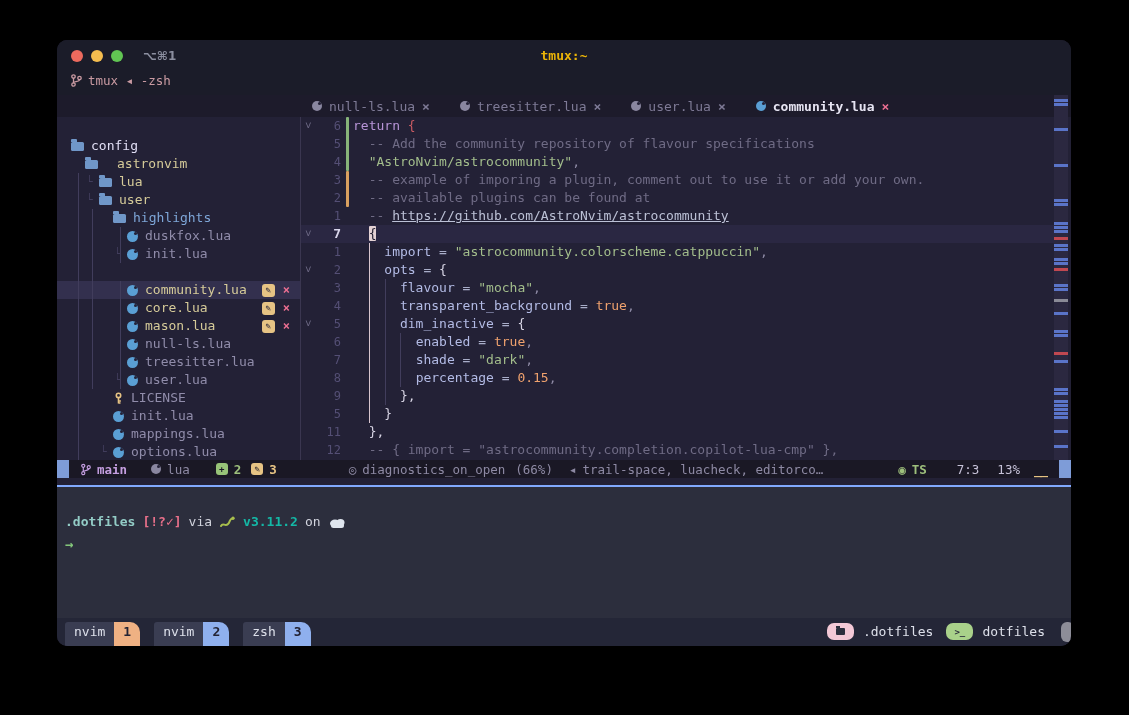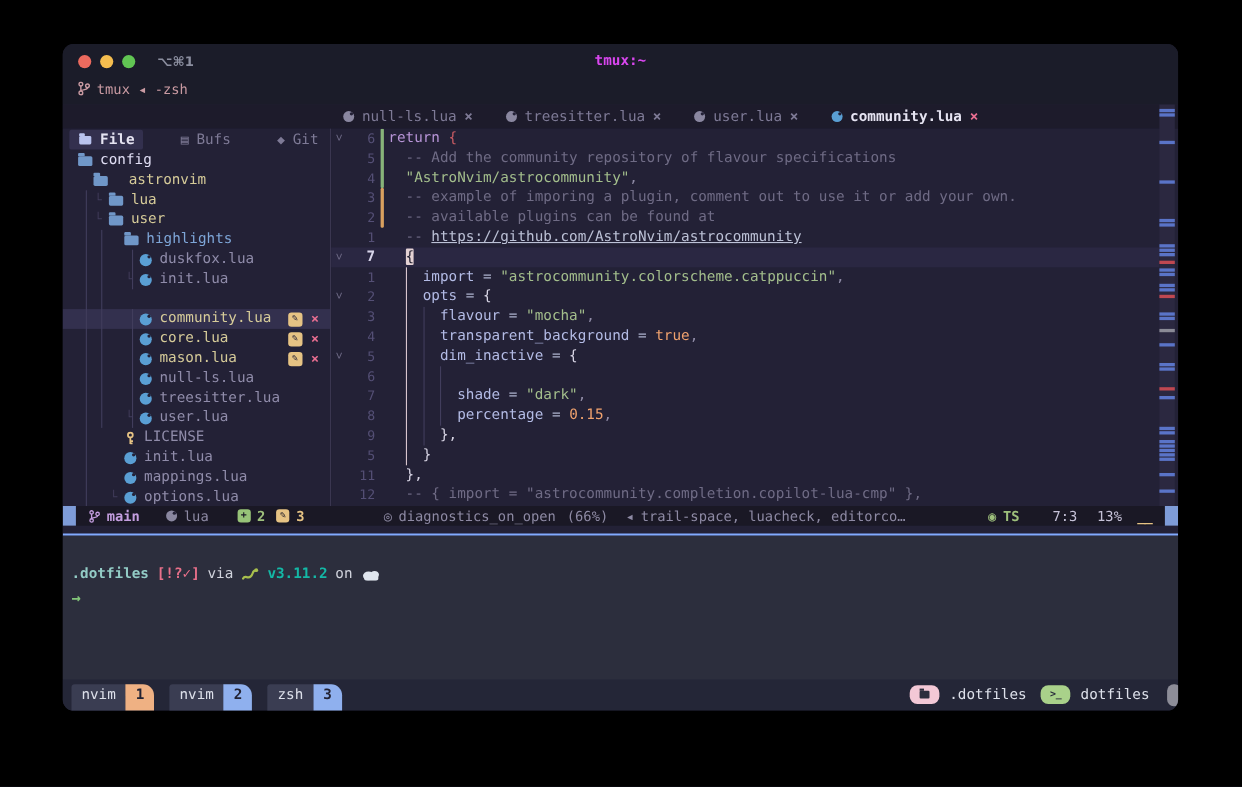--- a/index.html
+++ b/index.html
@@ -3,21 +3,21 @@
 <meta charset="utf-8">
 <style>
   html,body{margin:0;padding:0;background:#000;width:1129px;height:715px;overflow:hidden;
     font-family:"DejaVu Sans Mono","Liberation Mono",monospace;}
   .window{position:absolute;left:57px;top:40px;width:1014px;height:606px;background:#232136;
     border-radius:10px;overflow:hidden;box-shadow:0 22px 60px rgba(0,0,0,.75);}
   
   .chrome{position:absolute;top:0;left:0;right:0;height:55px;background:#1b1c29;}
   .light{position:absolute;top:10px;width:12px;height:12px;border-radius:50%;}
   .shortcut{position:absolute;left:86px;top:9px;font-size:12px;color:#8b8e9f;font-weight:bold;font-family:"DejaVu Sans",sans-serif;}
-  .wtitle{position:absolute;top:8px;left:0;right:0;text-align:center;font-size:13px;font-weight:bold;color:#d946ef;}
+  .wtitle{position:absolute;top:8px;left:0;right:0;text-align:center;font-size:13px;font-weight:bold;color:#eab308;}
   .sessrow{position:absolute;top:33px;left:14px;display:flex;align-items:center;gap:6px;color:#c99aa2;font-size:12.5px;}
   
   .tabline{position:absolute;top:55px;left:0;right:0;height:22px;background:#1d1b2b;}
   .bltabs{position:absolute;left:255px;top:0;height:22px;display:flex;gap:30px;align-items:center;}
   .bl-tab{display:flex;align-items:center;gap:7px;font-size:13px;color:#7e7a96;cursor:default;}
   .bl-tab.active{color:#e6e4f2;font-weight:bold;}
   .bl-close{font-weight:bold;color:#7e7a96;font-size:13px;}
   .bl-tab.active .bl-close{color:#eb6f92;}
   
   .nvbody{position:absolute;top:77px;left:0;width:1014px;height:343px;}
@@ -133,34 +133,20 @@
         <div class="bl-tab active">
           <span class="luai" style="width: 10px; height: 10px;"></span>
           <span class="bl-label">community.lua</span>
           <span class="bl-close">×</span>
         </div>
       </div>
   </div>
 
   <div class="nvbody">
     <div class="sidebar">
-      <div class="srctabs">
-          <div class="srctab active">
-            <span class="fold" style="background: rgb(185, 195, 239); transform: scale(0.85);"></span>
-            <span>File</span>
-          </div>
-          <div class="srctab">
-            <span class="glyphi">▤</span>
-            <span>Bufs</span>
-          </div>
-          <div class="srctab">
-            <span class="glyphi">◆</span>
-            <span>Git</span>
-          </div>
-        </div>
       <div>
           <div class="trow" style="top: 20px;"><span class="fold" style="margin-left: 14px;"></span><span class="lbl" style="color: rgb(224, 222, 244);">config</span></div>
           <div class="trow" style="top: 38px; gap: 12px;"><span class="fold" style="margin-left: 28px;"></span><span class="lbl" style="color: rgb(214, 203, 153);">astronvim</span></div>
           <div class="trow" style="top: 56px;"><span class="conn" style="left: 29px;">└</span><span class="fold" style="margin-left: 42px;"></span><span class="lbl" style="color: rgb(214, 203, 153);">lua</span></div>
           <div class="trow" style="top: 74px;"><span class="conn" style="left: 29px;">└</span><span class="fold" style="margin-left: 42px;"></span><span class="lbl" style="color: rgb(214, 203, 153);">user</span></div>
           <div class="trow" style="top: 92px;"><span class="fold" style="margin-left: 56px;"></span><span class="lbl" style="color: rgb(126, 166, 216);">highlights</span></div>
           <div class="trow" style="top: 110px;"><span class="luai" style="margin-left: 70px;"></span><span class="lbl" style="color: rgb(144, 140, 170);">duskfox.lua</span></div>
           <div class="trow" style="top: 128px;"><span class="conn" style="left: 57px;">└</span><span class="luai" style="margin-left: 70px;"></span><span class="lbl" style="color: rgb(144, 140, 170);">init.lua</span></div>
           <div class="trow" style="top: 146px; margin-top: 20px;"><span class="fold" style="margin-left: 56px;"></span><span class="lbl" style="color: rgb(214, 203, 153);">plugins</span></div>
           <div class="trow selected" style="top: 164px;"><span class="luai" style="margin-left: 70px;"></span><span class="lbl" style="color: rgb(214, 203, 153);">community.lua</span><div class="badges"><span class="pbadge">✎</span><span class="xmark">×</span></div></div>
@@ -196,21 +182,21 @@
           <div class="cline" style="top: 36px;"><span class="lnum">4</span><span class="ctext"><span class="s-plain">  </span><span class="s-str">"AstroNvim/astrocommunity"</span><span class="s-punc">,</span></span></div>
           <div class="cline" style="top: 54px;"><span class="lnum">3</span><span class="ctext"><span class="s-cmt">  -- example of imporing a plugin, comment out to use it or add your own.</span></span></div>
           <div class="cline" style="top: 72px;"><span class="lnum">2</span><span class="ctext"><span class="s-cmt">  -- available plugins can be found at</span></span></div>
           <div class="cline" style="top: 90px;"><span class="lnum">1</span><span class="ctext"><span class="s-cmt">  -- </span><span class="s-url">https://github.com/AstroNvim/astrocommunity</span></span></div>
           <div class="cline" style="top: 108px;"><span class="foldmark">˅</span><span class="lnum cur">7</span><span class="ctext"><span class="s-plain">  </span><span class="s-cursor">{</span></span></div>
           <div class="cline" style="top: 126px;"><span class="lnum">1</span><span class="ctext"><span class="s-plain">    </span><span class="s-fld">import</span><span class="s-op"> = </span><span class="s-str">"astrocommunity.colorscheme.catppuccin"</span><span class="s-punc">,</span></span></div>
           <div class="cline" style="top: 144px;"><span class="foldmark">˅</span><span class="lnum">2</span><span class="ctext"><span class="s-plain">    </span><span class="s-fld">opts</span><span class="s-op"> = </span><span class="s-pale">{</span></span></div>
           <div class="cline" style="top: 162px;"><span class="lnum">3</span><span class="ctext"><span class="s-plain">      </span><span class="s-fld">flavour</span><span class="s-op"> = </span><span class="s-str">"mocha"</span><span class="s-punc">,</span></span></div>
           <div class="cline" style="top: 180px;"><span class="lnum">4</span><span class="ctext"><span class="s-plain">      </span><span class="s-fld">transparent_background</span><span class="s-op"> = </span><span class="s-bool">true</span><span class="s-punc">,</span></span></div>
           <div class="cline" style="top: 198px;"><span class="foldmark">˅</span><span class="lnum">5</span><span class="ctext"><span class="s-plain">      </span><span class="s-fld">dim_inactive</span><span class="s-op"> = </span><span class="s-pale">{</span></span></div>
-          <div class="cline" style="top: 216px;"><span class="lnum">6</span></div>
+          <div class="cline" style="top: 216px;"><span class="lnum">6</span><span class="ctext"><span class="s-plain">        </span><span class="s-fld">enabled</span><span class="s-op"> = </span><span class="s-bool">true</span><span class="s-punc">,</span></span></div>
           <div class="cline" style="top: 234px;"><span class="lnum">7</span><span class="ctext"><span class="s-plain">        </span><span class="s-fld">shade</span><span class="s-op"> = </span><span class="s-str">"dark"</span><span class="s-punc">,</span></span></div>
           <div class="cline" style="top: 252px;"><span class="lnum">8</span><span class="ctext"><span class="s-plain">        </span><span class="s-fld">percentage</span><span class="s-op"> = </span><span class="s-num">0.15</span><span class="s-punc">,</span></span></div>
           <div class="cline" style="top: 270px;"><span class="lnum">9</span><span class="ctext"><span class="s-plain">      </span><span class="s-pale">},</span></span></div>
           <div class="cline" style="top: 288px;"><span class="lnum">5</span><span class="ctext"><span class="s-plain">    </span><span class="s-pale">}</span></span></div>
           <div class="cline" style="top: 306px;"><span class="lnum">11</span><span class="ctext"><span class="s-plain">  </span><span class="s-pale">},</span></span></div>
           <div class="cline" style="top: 324px;"><span class="lnum">12</span><span class="ctext"><span class="s-cmt">  -- { import = "astrocommunity.completion.copilot-lua-cmp" },</span></span></div>
         </div>
     </div>
   </div>
 

